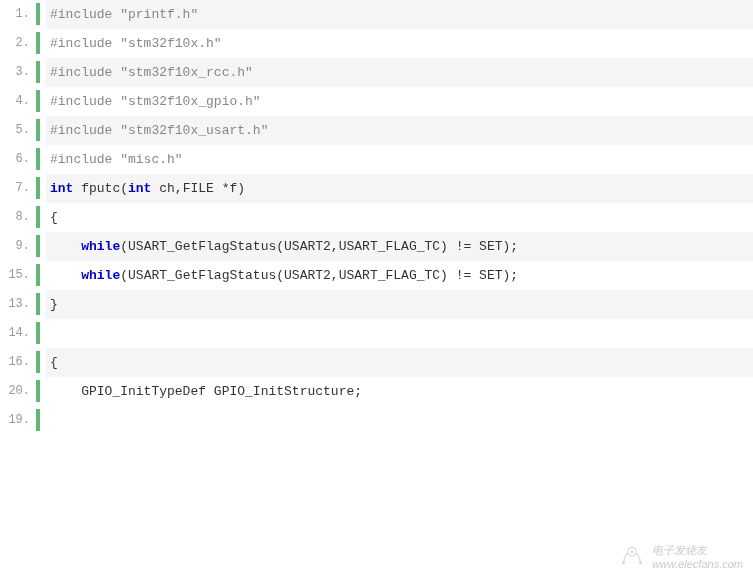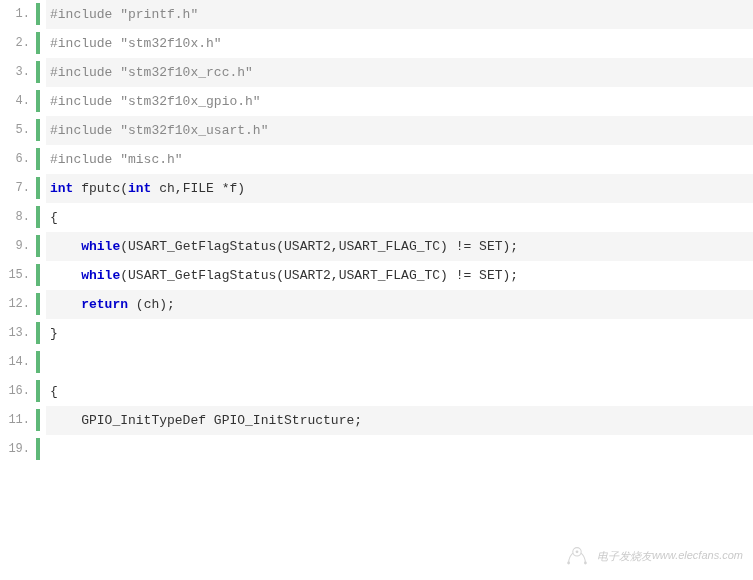--- a/index.html
+++ b/index.html
@@ -59,21 +59,21 @@
       align-items: center;
       gap: 6px;
       font-family: Arial, sans-serif;
     }
     .watermark-icon {
       width: 28px;
       height: 28px;
     }
     .watermark-text {
       display: flex;
-      flex-direction: row;
+      flex-direction: column;
       font-size: 11px;
       color: #666;
       font-style: italic;
     }
   </style>
 </head>
 <body>
 
 <div class="code-container">
     <div class="code-line">
@@ -120,41 +120,36 @@
       <div class="line-number-col">9.</div>
       <div class="green-bar"></div>
       <div class="code-content"><span class="txt">    </span><span class="kw">while</span><span class="txt">(USART_GetFlagStatus(USART2,USART_FLAG_TC) != SET);</span></div>
     </div>
     <div class="code-line">
       <div class="line-number-col">15.</div>
       <div class="green-bar"></div>
       <div class="code-content"><span class="txt">    </span><span class="kw">while</span><span class="txt">(USART_GetFlagStatus(USART2,USART_FLAG_TC) != SET);</span></div>
     </div>
     <div class="code-line">
-      <div class="line-number-col">12.</div>
-      <div class="green-bar"></div>
-      <div class="code-content"><span class="txt">    </span><span class="kw">return</span><span class="txt"> (ch);</span></div>
-    </div>
-    <div class="code-line">
       <div class="line-number-col">13.</div>
       <div class="green-bar"></div>
       <div class="code-content"><span class="txt">}</span></div>
     </div>
     <div class="code-line">
       <div class="line-number-col">14.</div>
       <div class="green-bar"></div>
       <div class="code-content"><span class="txt"></span></div>
     </div>
     <div class="code-line">
       <div class="line-number-col">16.</div>
       <div class="green-bar"></div>
       <div class="code-content"><span class="txt">{</span></div>
     </div>
     <div class="code-line">
-      <div class="line-number-col">11.</div>
+      <div class="line-number-col">20.</div>
       <div class="green-bar"></div>
       <div class="code-content"><span class="txt">    GPIO_InitTypeDef GPIO_InitStructure;</span></div>
     </div>
     <div class="code-line">
       <div class="line-number-col">19.</div>
       <div class="green-bar"></div>
       <div class="code-content"><span class="txt"></span></div>
     </div>
   </div>
 

